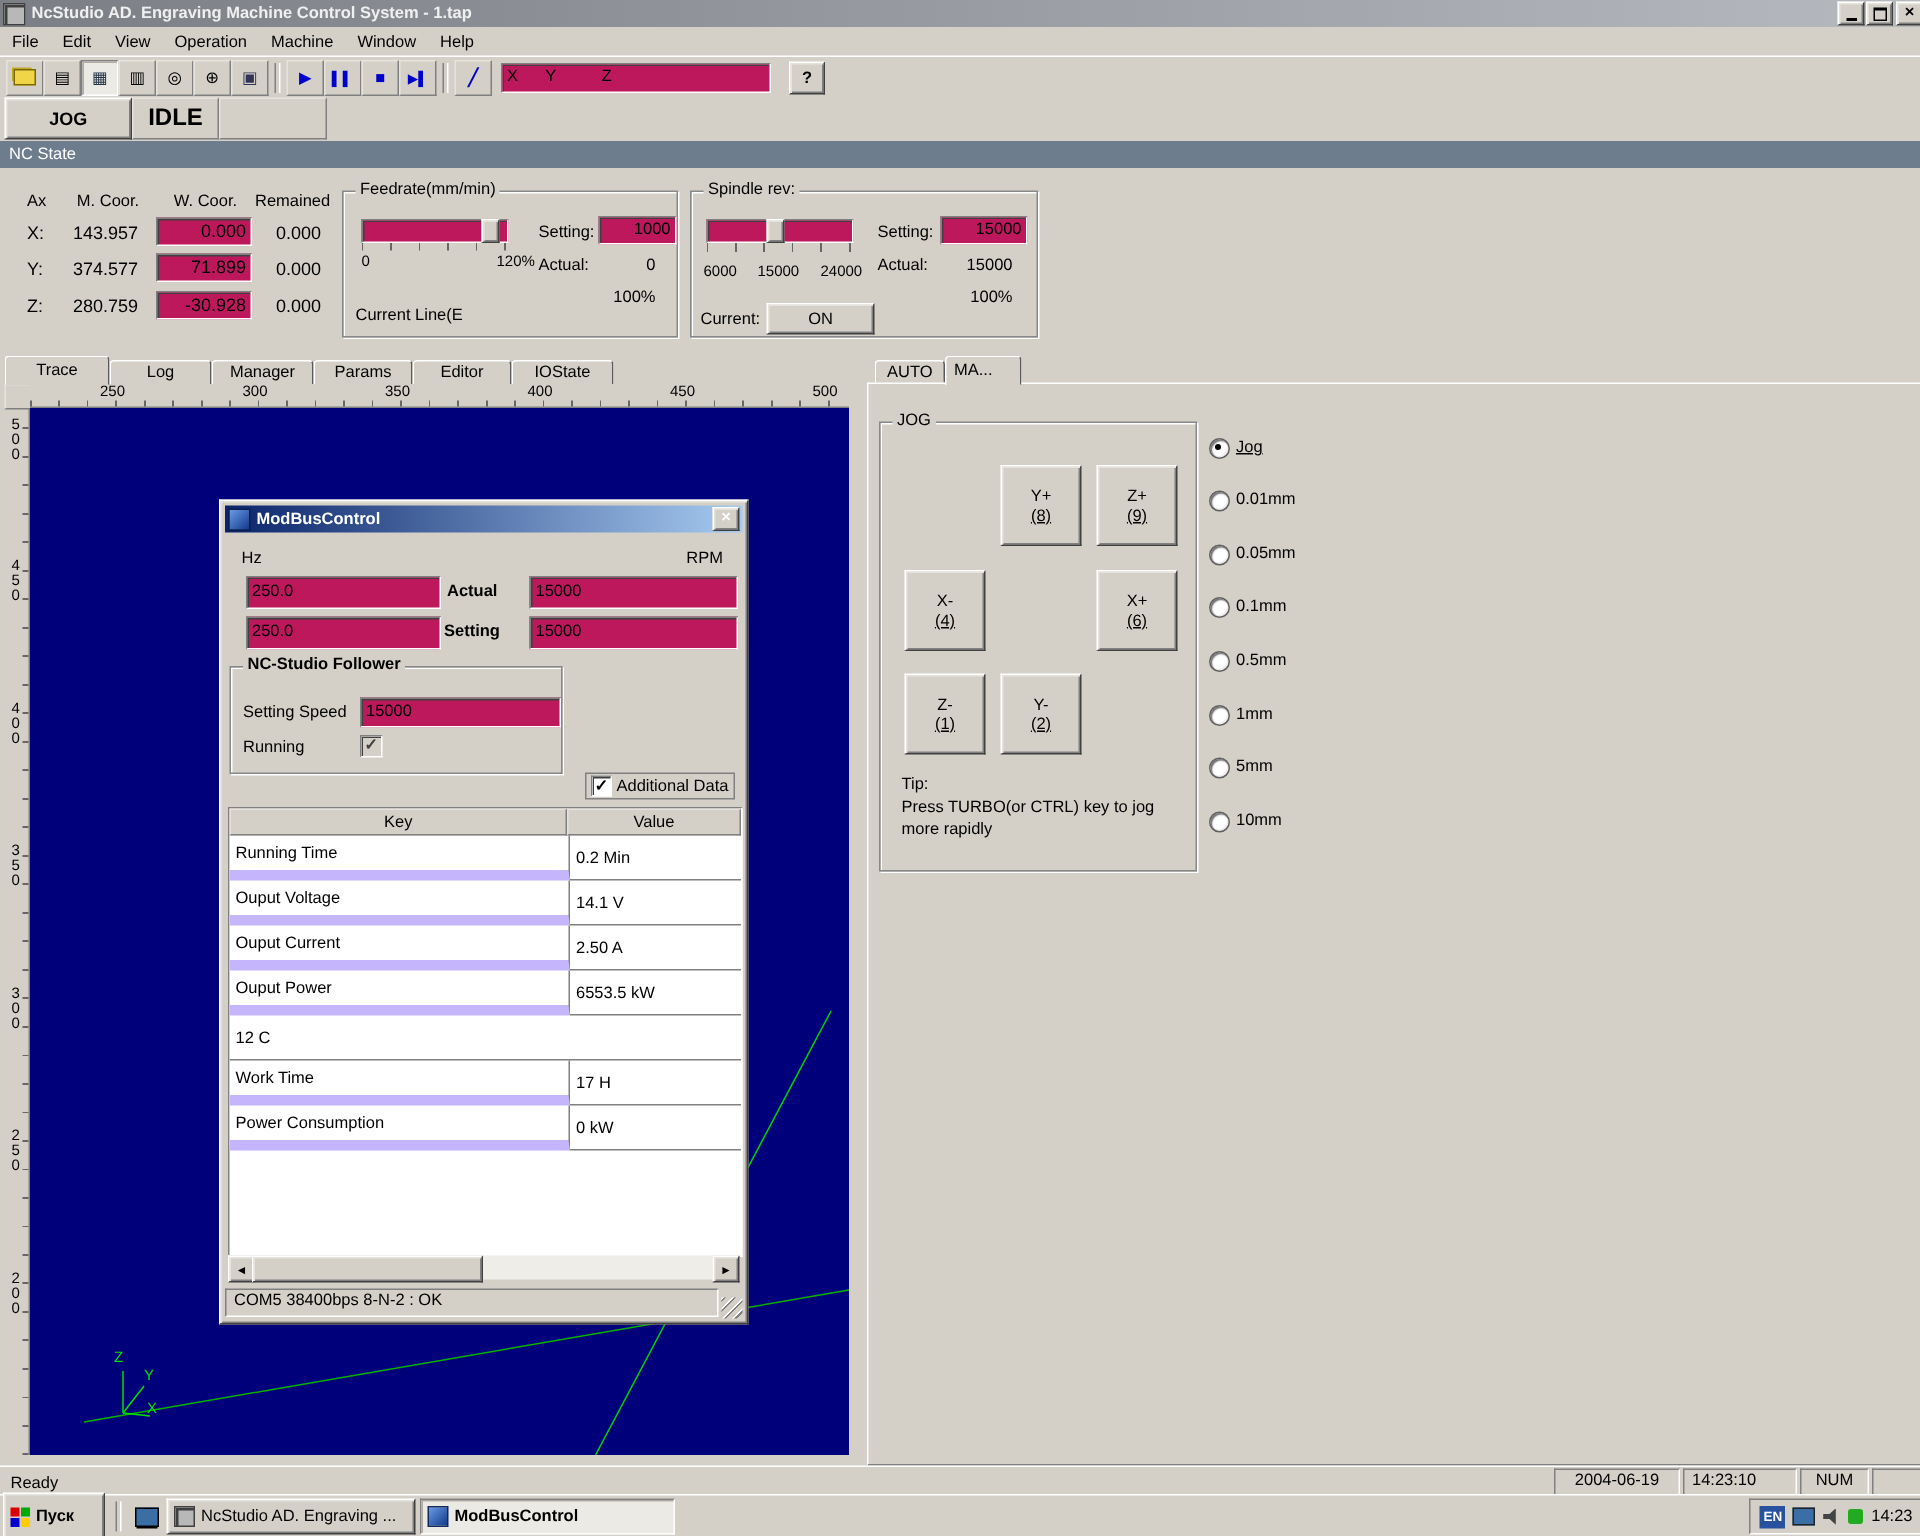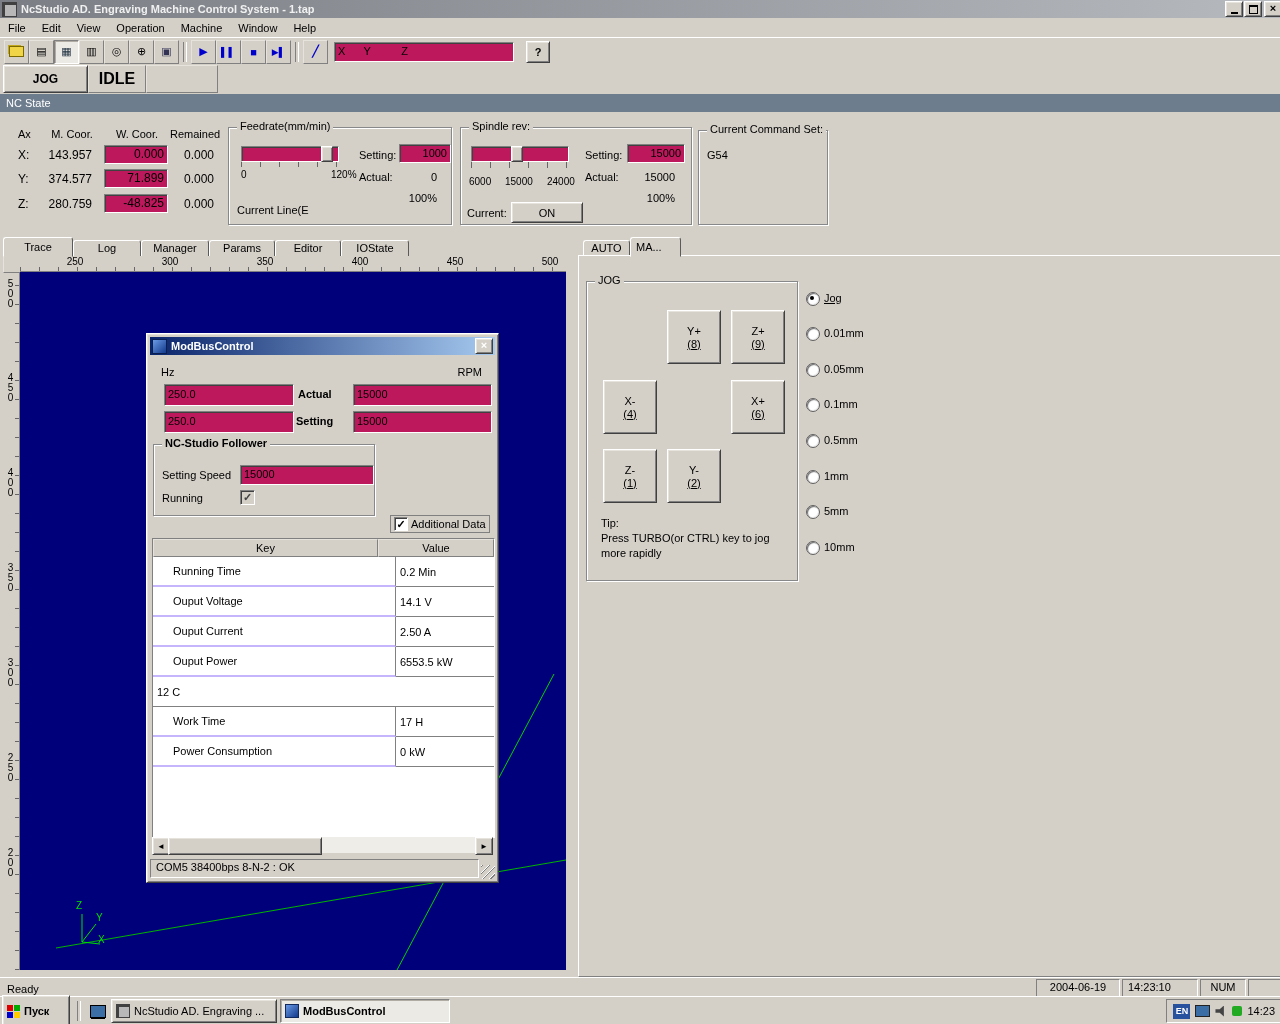--- a/index.html
+++ b/index.html
@@ -27,21 +27,21 @@
   .jogbtn{position:absolute;width:52px;height:52px;display:flex;flex-direction:column;align-items:center;justify-content:center;gap:1px}
   .jogbtn .k{text-decoration:underline}
   .spanel{border:1px solid;border-color:#808080 #ffffff #ffffff #808080;height:17px;line-height:15px;padding:0 5px;overflow:hidden;white-space:nowrap}
   .vtext{writing-mode:vertical-lr;text-orientation:upright;line-height:13px;letter-spacing:-1px;font-size:10px}
   .ticksH{background:repeating-linear-gradient(90deg,#666 0 1px,transparent 1px 19px)}
   .ticksV{background:repeating-linear-gradient(0deg,#666 0 1px,transparent 1px 19px)}
   .grip{background:
     linear-gradient(135deg,transparent 0 50%,transparent 50%),
     repeating-linear-gradient(135deg,#ffffff 0 1px,#808080 1px 2px,transparent 2px 5px)}
   .trow{display:flex;height:30px;background:#fff}
-  .trow .kc{width:222px;border-right:1px solid #808080;border-bottom:2px solid #c4b5fd;display:flex;align-items:center;padding-left:20px}
+  .trow .kc{width:222px;border-right:1px solid #808080;border-bottom:7px solid #c4b5fd;display:flex;align-items:center;padding-left:4px}
   .trow .vc{flex:1;border-bottom:1px solid #808080;display:flex;align-items:center;padding-left:4px}
   .thead{display:flex;height:18px}
   .thead .hc{display:flex;align-items:center;justify-content:center}
 </style>
 </head>
 <body>
 
 <div id="screen">
 
   <div class="abs flex" style="left:0;top:0;width:1280px;height:18px;background:linear-gradient(90deg,#7b7f85,#b6babf);padding:0 2px">
@@ -132,21 +132,21 @@
   <span class="abs bi num fld" style="left:104px;top:145px;width:56px;height:17px;font-size:12px">0.000</span>
   <span class="abs num" style="left:170px;top:148px;width:44px;font-size:12px">0.000</span>
 
   <span class="abs" style="left:18px;top:172px;font-size:12px">Y:</span>
   <span class="abs num" style="left:40px;top:172px;width:52px;font-size:12px">374.577</span>
   <span class="abs bi num fld" style="left:104px;top:169px;width:56px;height:17px;font-size:12px">71.899</span>
   <span class="abs num" style="left:170px;top:172px;width:44px;font-size:12px">0.000</span>
 
   <span class="abs" style="left:18px;top:197px;font-size:12px">Z:</span>
   <span class="abs num" style="left:40px;top:197px;width:52px;font-size:12px">280.759</span>
-  <span class="abs bi num fld" style="left:104px;top:194px;width:56px;height:17px;font-size:12px">-48.825</span>
+  <span class="abs bi num fld" style="left:104px;top:194px;width:56px;height:17px;font-size:12px">-30.928</span>
   <span class="abs num" style="left:170px;top:197px;width:44px;font-size:12px">0.000</span>
 
   <div class="abs gb" style="left:228px;top:127px;width:222px;height:96px">
     <span class="legend">Feedrate(mm/min)</span>
     <div class="abs bi" style="left:12px;top:18px;width:96px;height:14px"></div>
     <div class="abs bo" style="left:92px;top:18px;width:10px;height:14px"></div>
     <div class="abs ticksH" style="left:12px;top:34px;width:98px;height:5px"></div>
     <span class="abs" style="left:12px;top:41px;font-size:10px">0</span>
     <span class="abs" style="left:102px;top:41px;font-size:10px">120%</span>
     <span class="abs" style="left:130px;top:21px">Setting:</span>
@@ -167,24 +167,20 @@
     <span class="abs" style="left:86px;top:48px;font-size:10px">24000</span>
     <span class="abs" style="left:124px;top:21px">Setting:</span>
     <span class="abs bi num fld" style="left:166px;top:16px;width:50px;height:17px">15000</span>
     <span class="abs" style="left:124px;top:43px">Actual:</span>
     <span class="abs num" style="left:166px;top:43px;width:48px">15000</span>
     <span class="abs num" style="left:166px;top:64px;width:48px">100%</span>
     <span class="abs" style="left:6px;top:79px">Current:</span>
     <span class="abs bo ctr" style="left:50px;top:74px;width:70px;height:19px">ON</span>
   </div>
 
-  <div class="abs gb" style="left:698px;top:130px;width:128px;height:93px">
-    <span class="legend">Current Command Set:</span>
-    <span class="abs" style="left:8px;top:18px">G54</span>
-  </div>
 
   <div class="tab" style="left:3px;top:237px;width:68px;height:18px;line-height:18px;z-index:3">Trace</div>
   <div class="tab" style="left:73px;top:240px;width:66px;height:15px;line-height:15px">Log</div>
   <div class="tab" style="left:141px;top:240px;width:66px;height:15px;line-height:15px">Manager</div>
   <div class="tab" style="left:209px;top:240px;width:64px;height:15px;line-height:15px">Params</div>
   <div class="tab" style="left:275px;top:240px;width:64px;height:15px;line-height:15px">Editor</div>
   <div class="tab" style="left:341px;top:240px;width:66px;height:15px;line-height:15px">IOState</div>
 
   <div class="tab" style="left:583px;top:240px;width:45px;height:15px;line-height:15px">AUTO</div>
   <div class="tab" style="left:630px;top:237px;width:44px;height:18px;line-height:18px;z-index:3;text-align:left;padding-left:5px">MA...</div>

